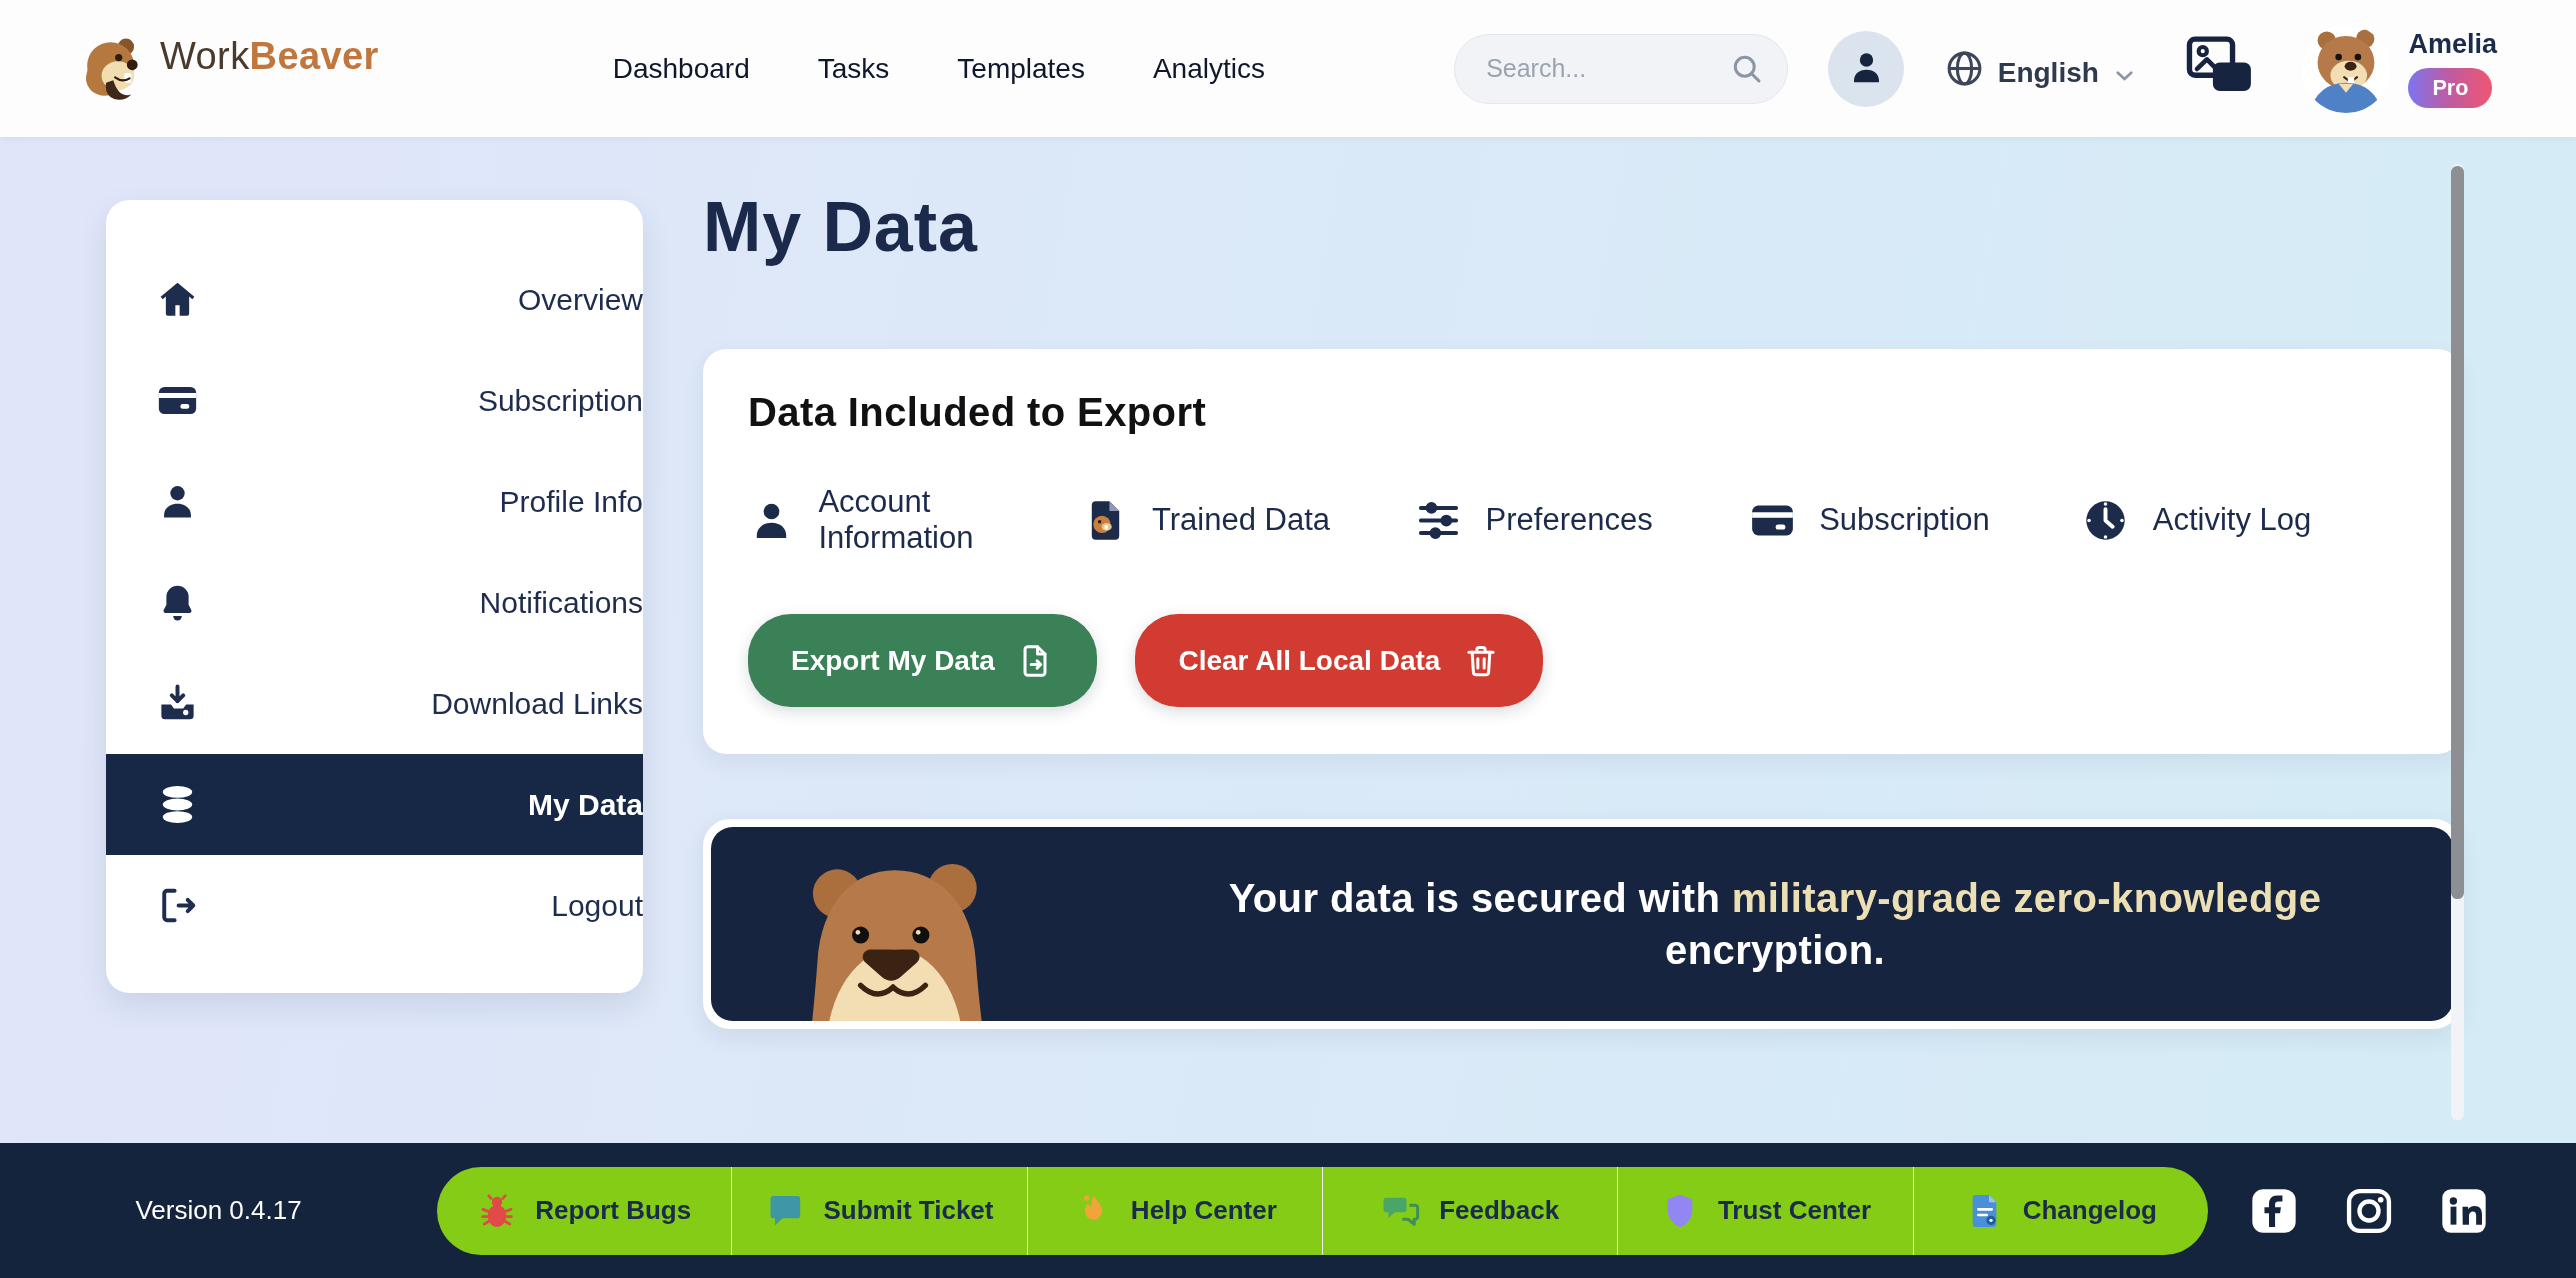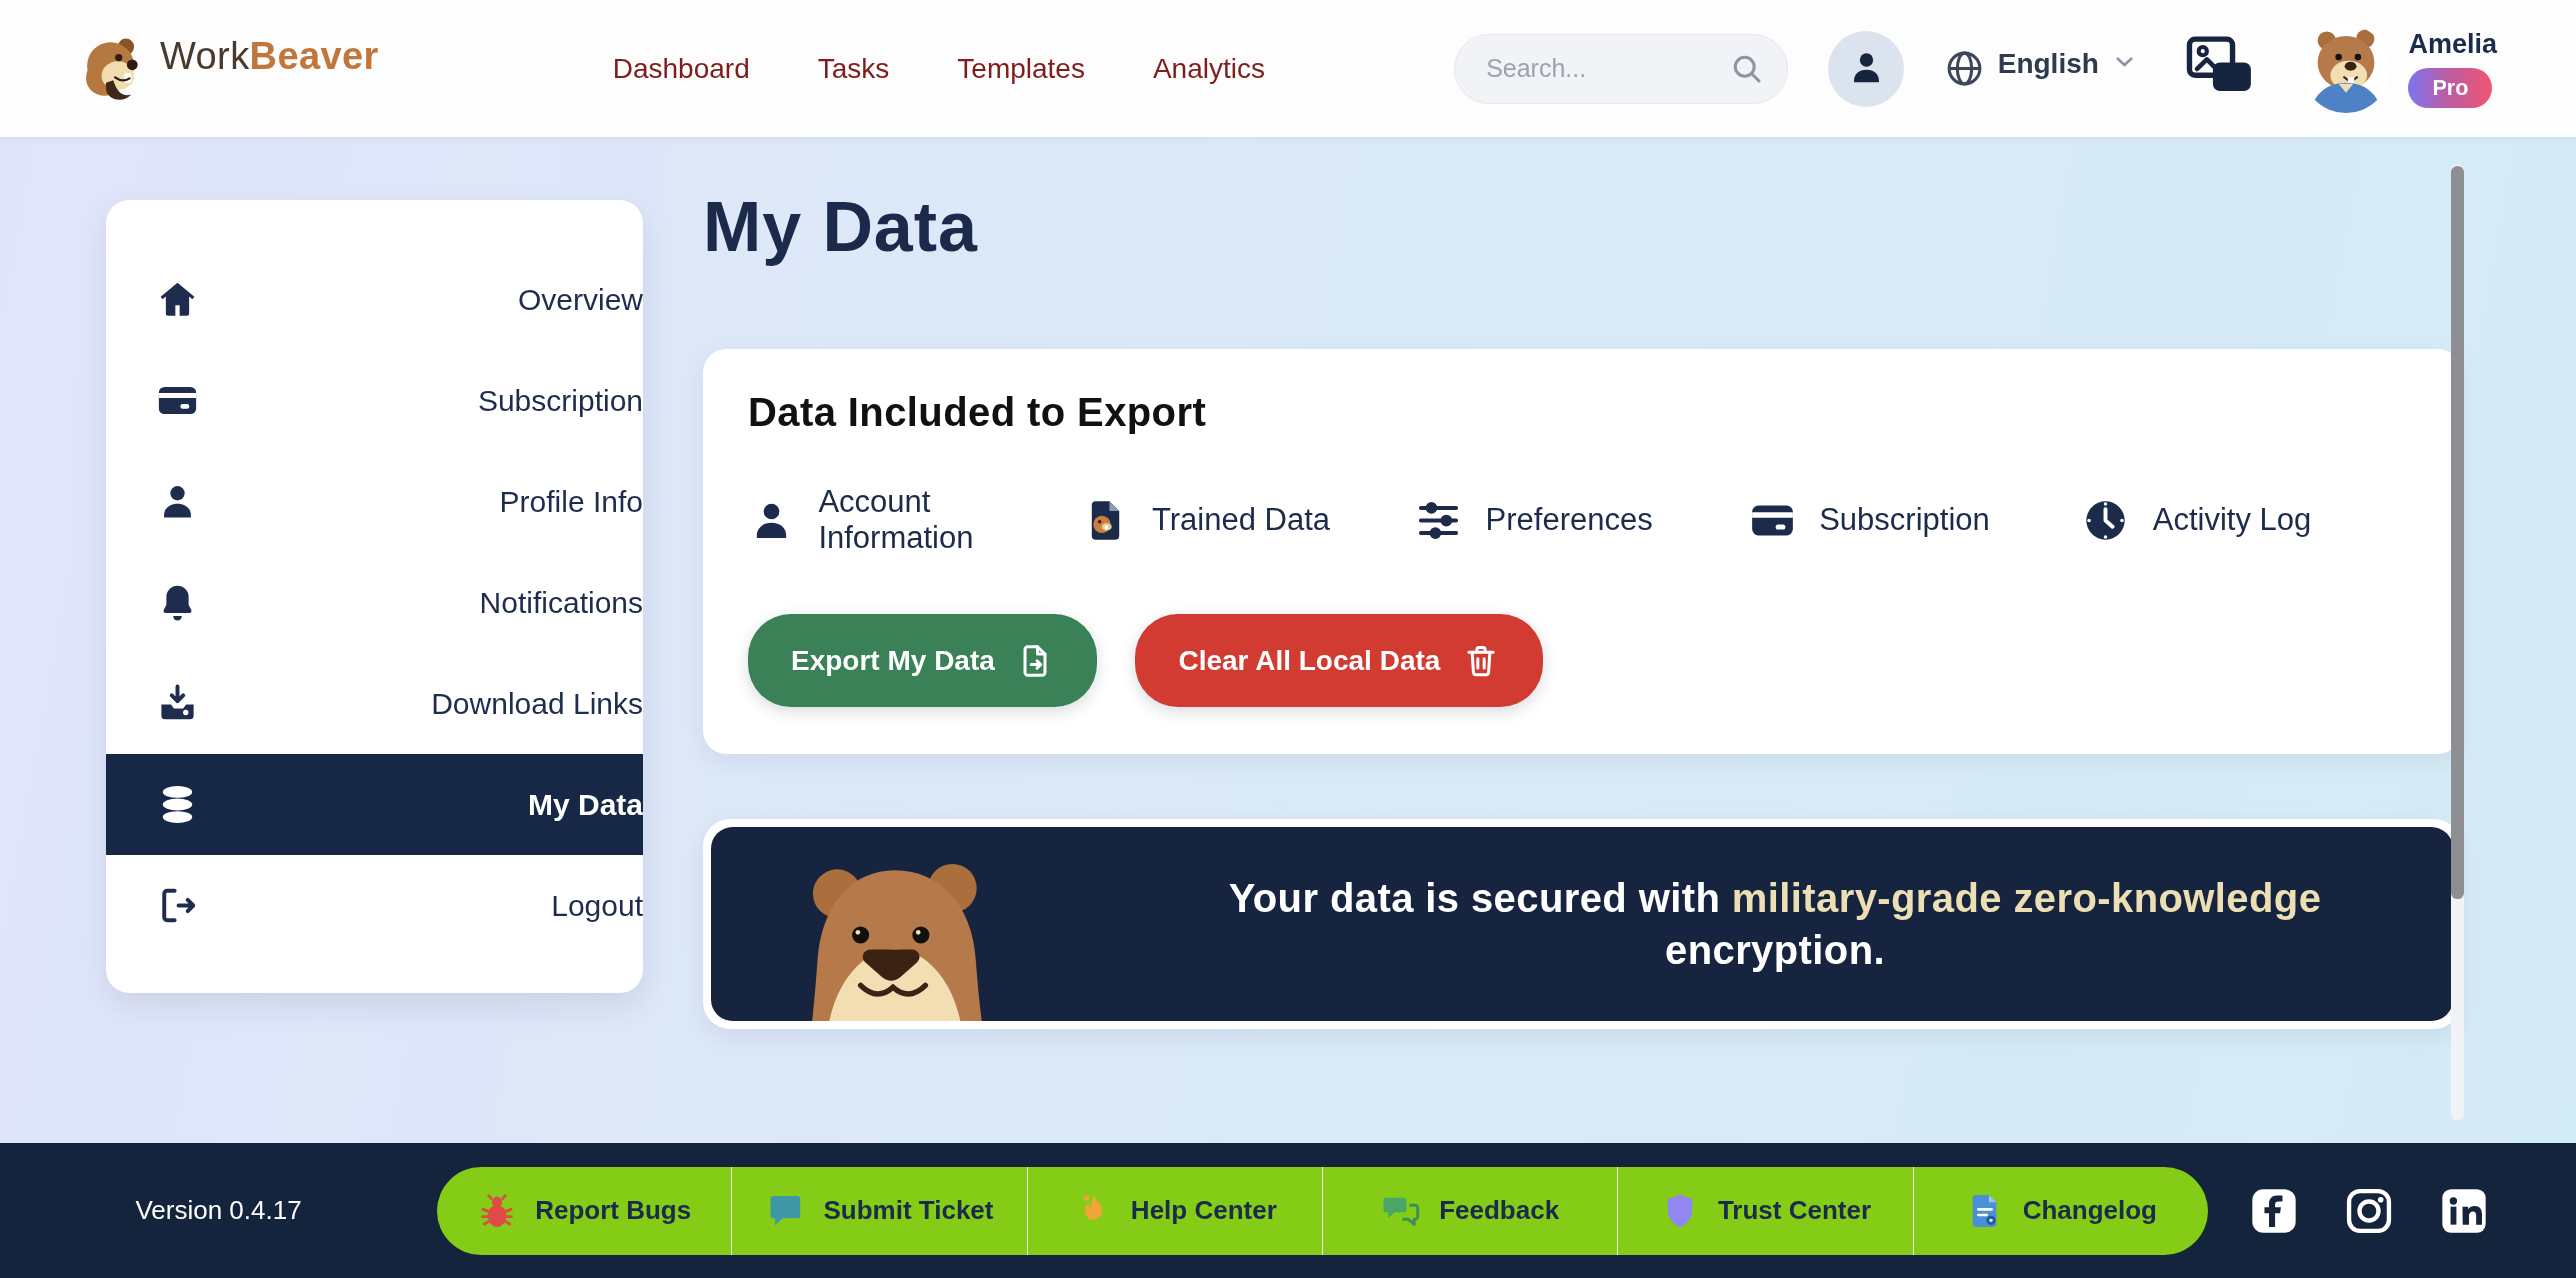--- a/index.html
+++ b/index.html
@@ -10,31 +10,31 @@
 
   
   .navbar { position:absolute; top:0; left:0; width:2576px; height:137px; background:#fdfdfe;
             display:flex; align-items:center; padding:0 79px; z-index:6;
             box-shadow:0 1.8px 7.2px rgba(27,43,75,.05); }
   .brand { display:flex; align-items:flex-start; gap:16px; }
   .brand-name { font-size:38px; letter-spacing:0.4px; }
   .brand-w1 { color:#4a3a2c; font-weight:500; }
   .brand-w2 { color:#c1763d; font-weight:700; }
   .nav-links { display:flex; gap:68px; margin-left:234px; }
-  .nav-link { font-size:28px; color:#7f1d1d; font-weight:500; text-decoration:none; }
+  .nav-link { font-size:28px; color:#0f172a; font-weight:500; text-decoration:none; }
   .nav-right { margin-left:auto; display:flex; align-items:center; gap:40px; }
   .search-pill { position:relative; width:334px; height:70px; }
   .search-input { width:100%; height:100%; border-radius:35px; background:#f2f3f6;
                   border:0.9px solid #e4e7ec; padding:0 77px 0 31px; font-size:25px; color:#394150;
                   font-family:"Liberation Sans",sans-serif; outline:none; }
   .search-input::placeholder { color:#9aa3b1; }
   .search-pill .search-ic { position:absolute; right:23.4px; top:17px; width:36px; height:36px; color:#8b95a5; }
   .person-btn { width:76px; height:76px; border-radius:50%; background:#dbe3ee; border:none;
                 display:flex; align-items:center; justify-content:center; color:#16243f; cursor:pointer; }
-  .lang { display:flex; align-items:flex-start; gap:12.6px; cursor:pointer; }
+  .lang { display:flex; align-items:flex-end; gap:12.6px; cursor:pointer; }
   .lang svg.globe { width:41px; height:41px; color:#3d4759; }
   .lang-label { font-size:28px; font-weight:600; color:#2f3a4f; }
   .lang svg.chev { width:27px; height:27px; color:#8b95a5; }
   .pip-btn { width:84px; height:81px; border:none; background:transparent; color:#16243f; cursor:pointer; }
   .user-chip { display:flex; align-items:center; gap:18px; }
   .avatar { width:88px; height:88px; border-radius:50%; overflow:hidden; background:#ffffff; flex:0 0 auto; }
   .user-meta { display:flex; flex-direction:column; align-items:flex-start; gap:7.2px; }
   .user-name { font-size:27px; font-weight:800; color:#1b2b4b; }
   .pro-badge { width:84px; height:40px; border-radius:20px; color:#fff; font-size:21.6px; font-weight:700;
                display:flex; align-items:center; justify-content:center;

